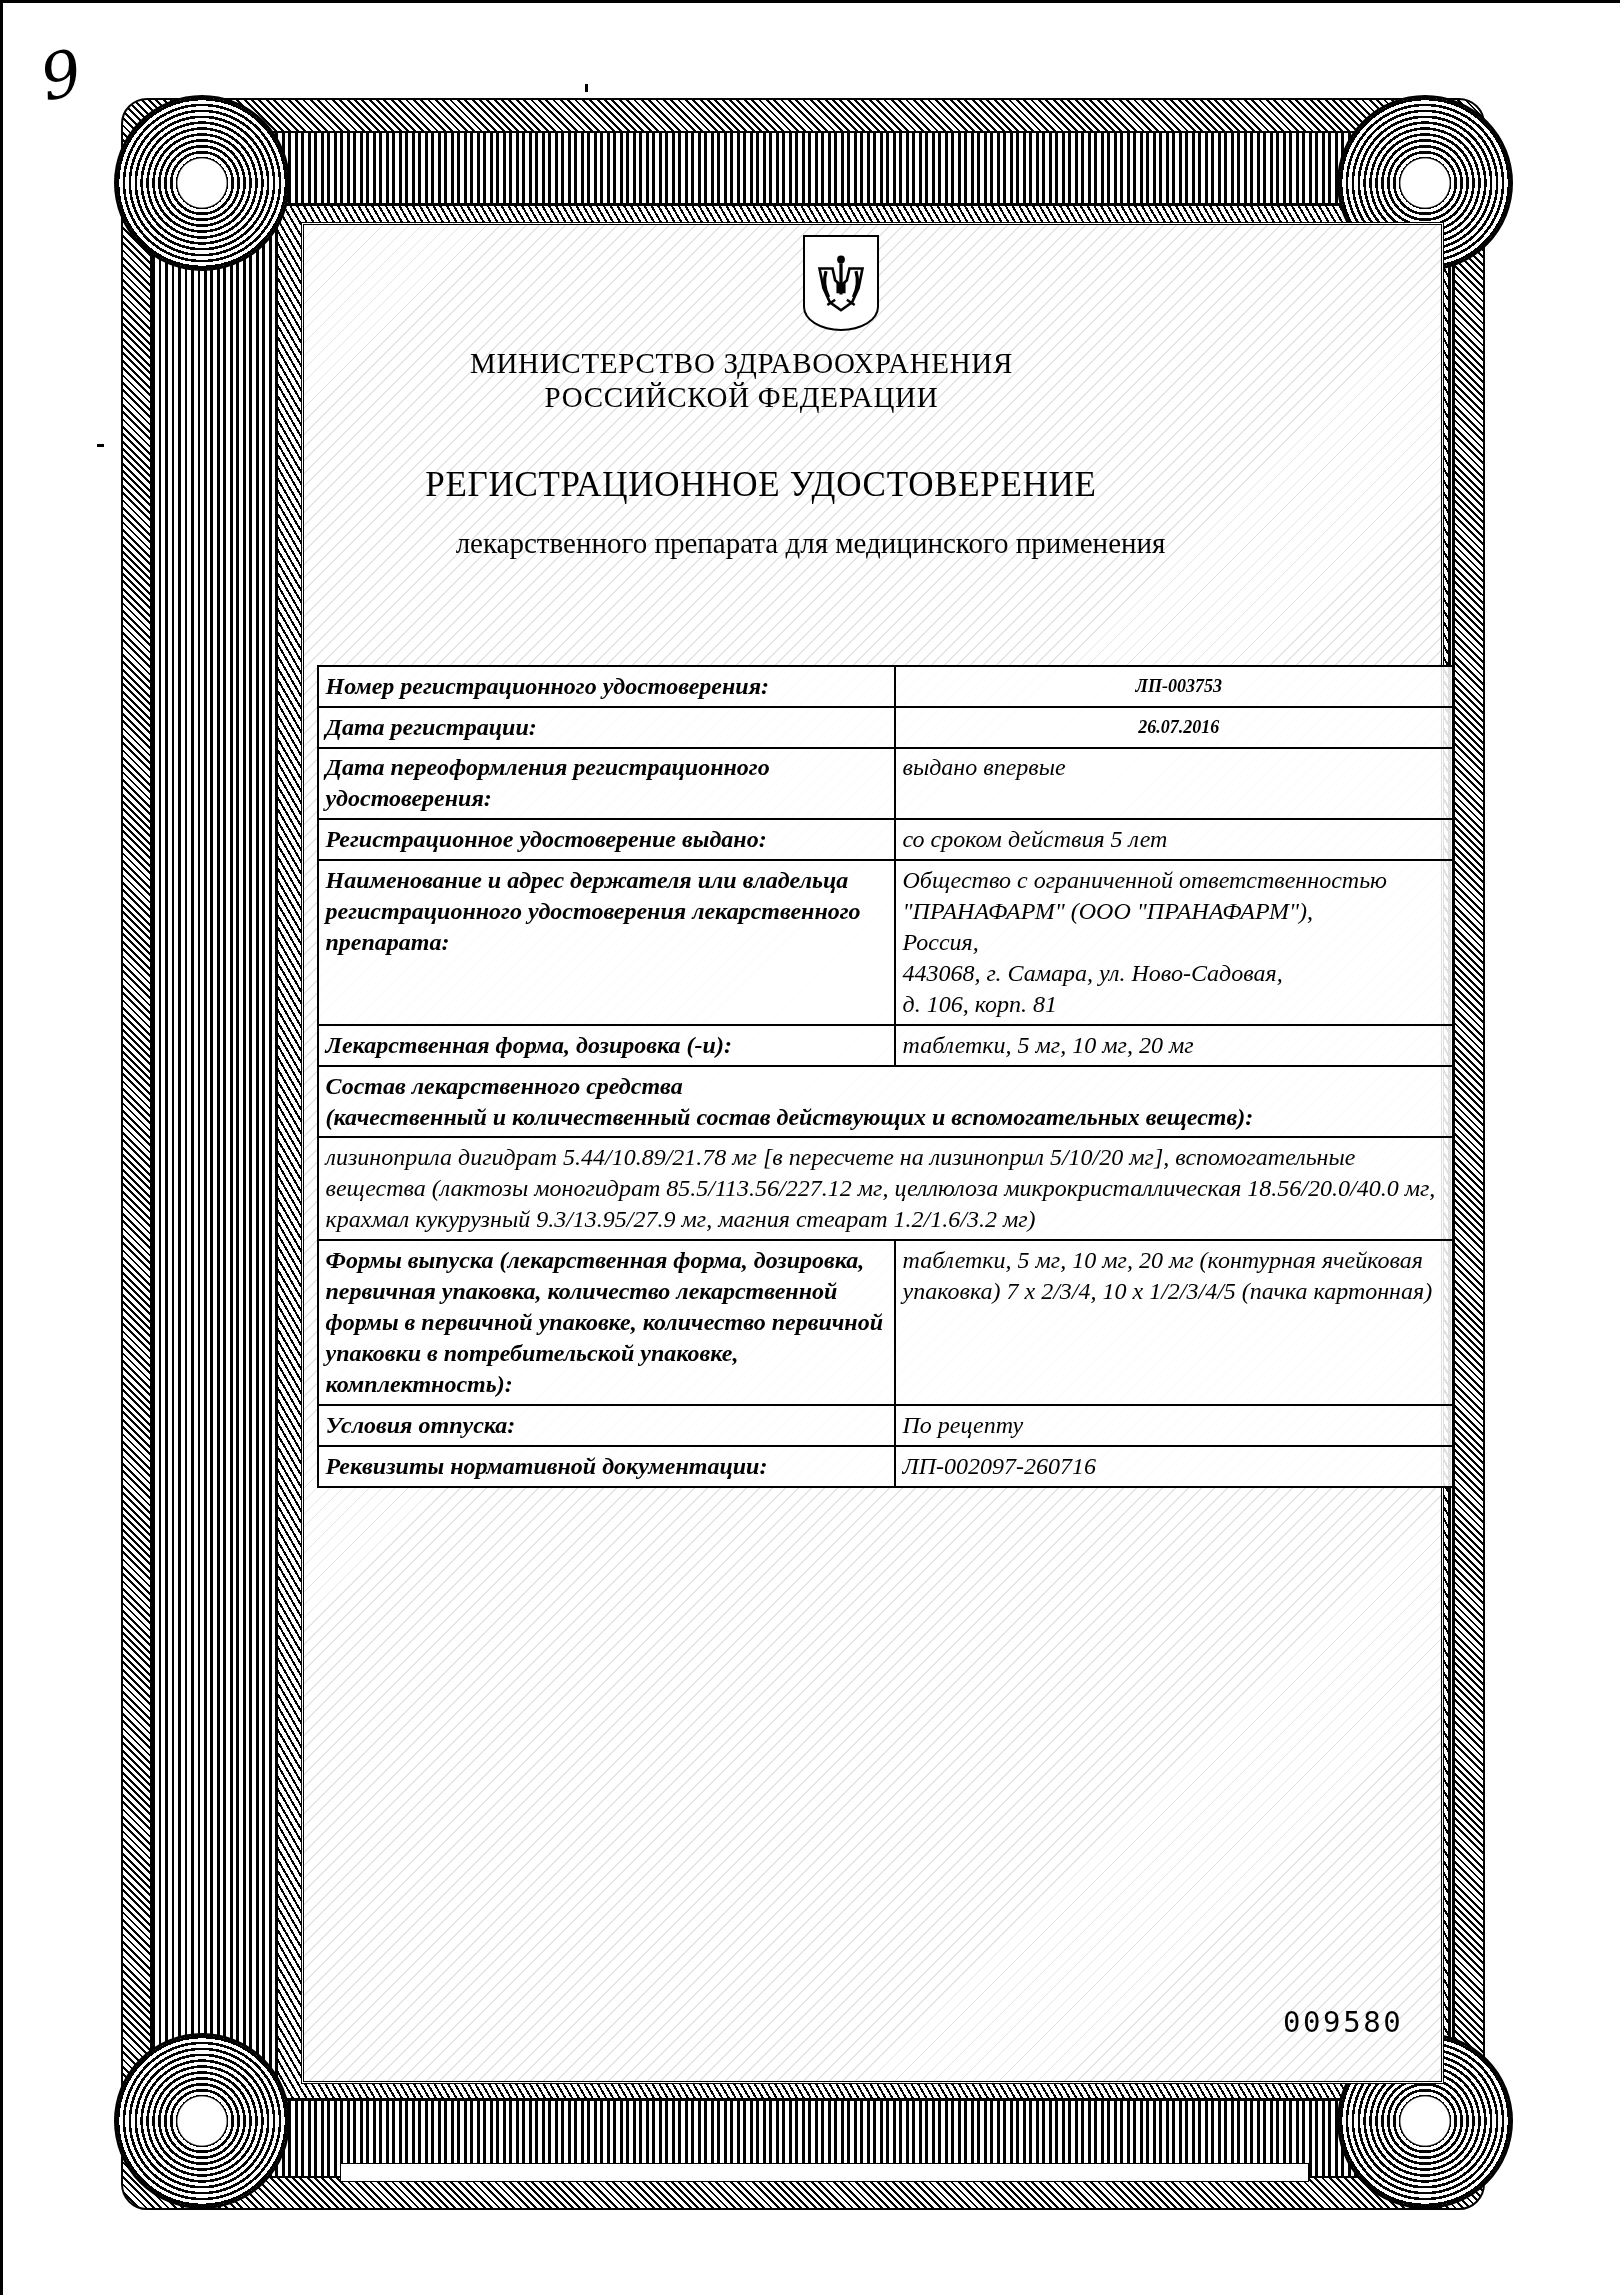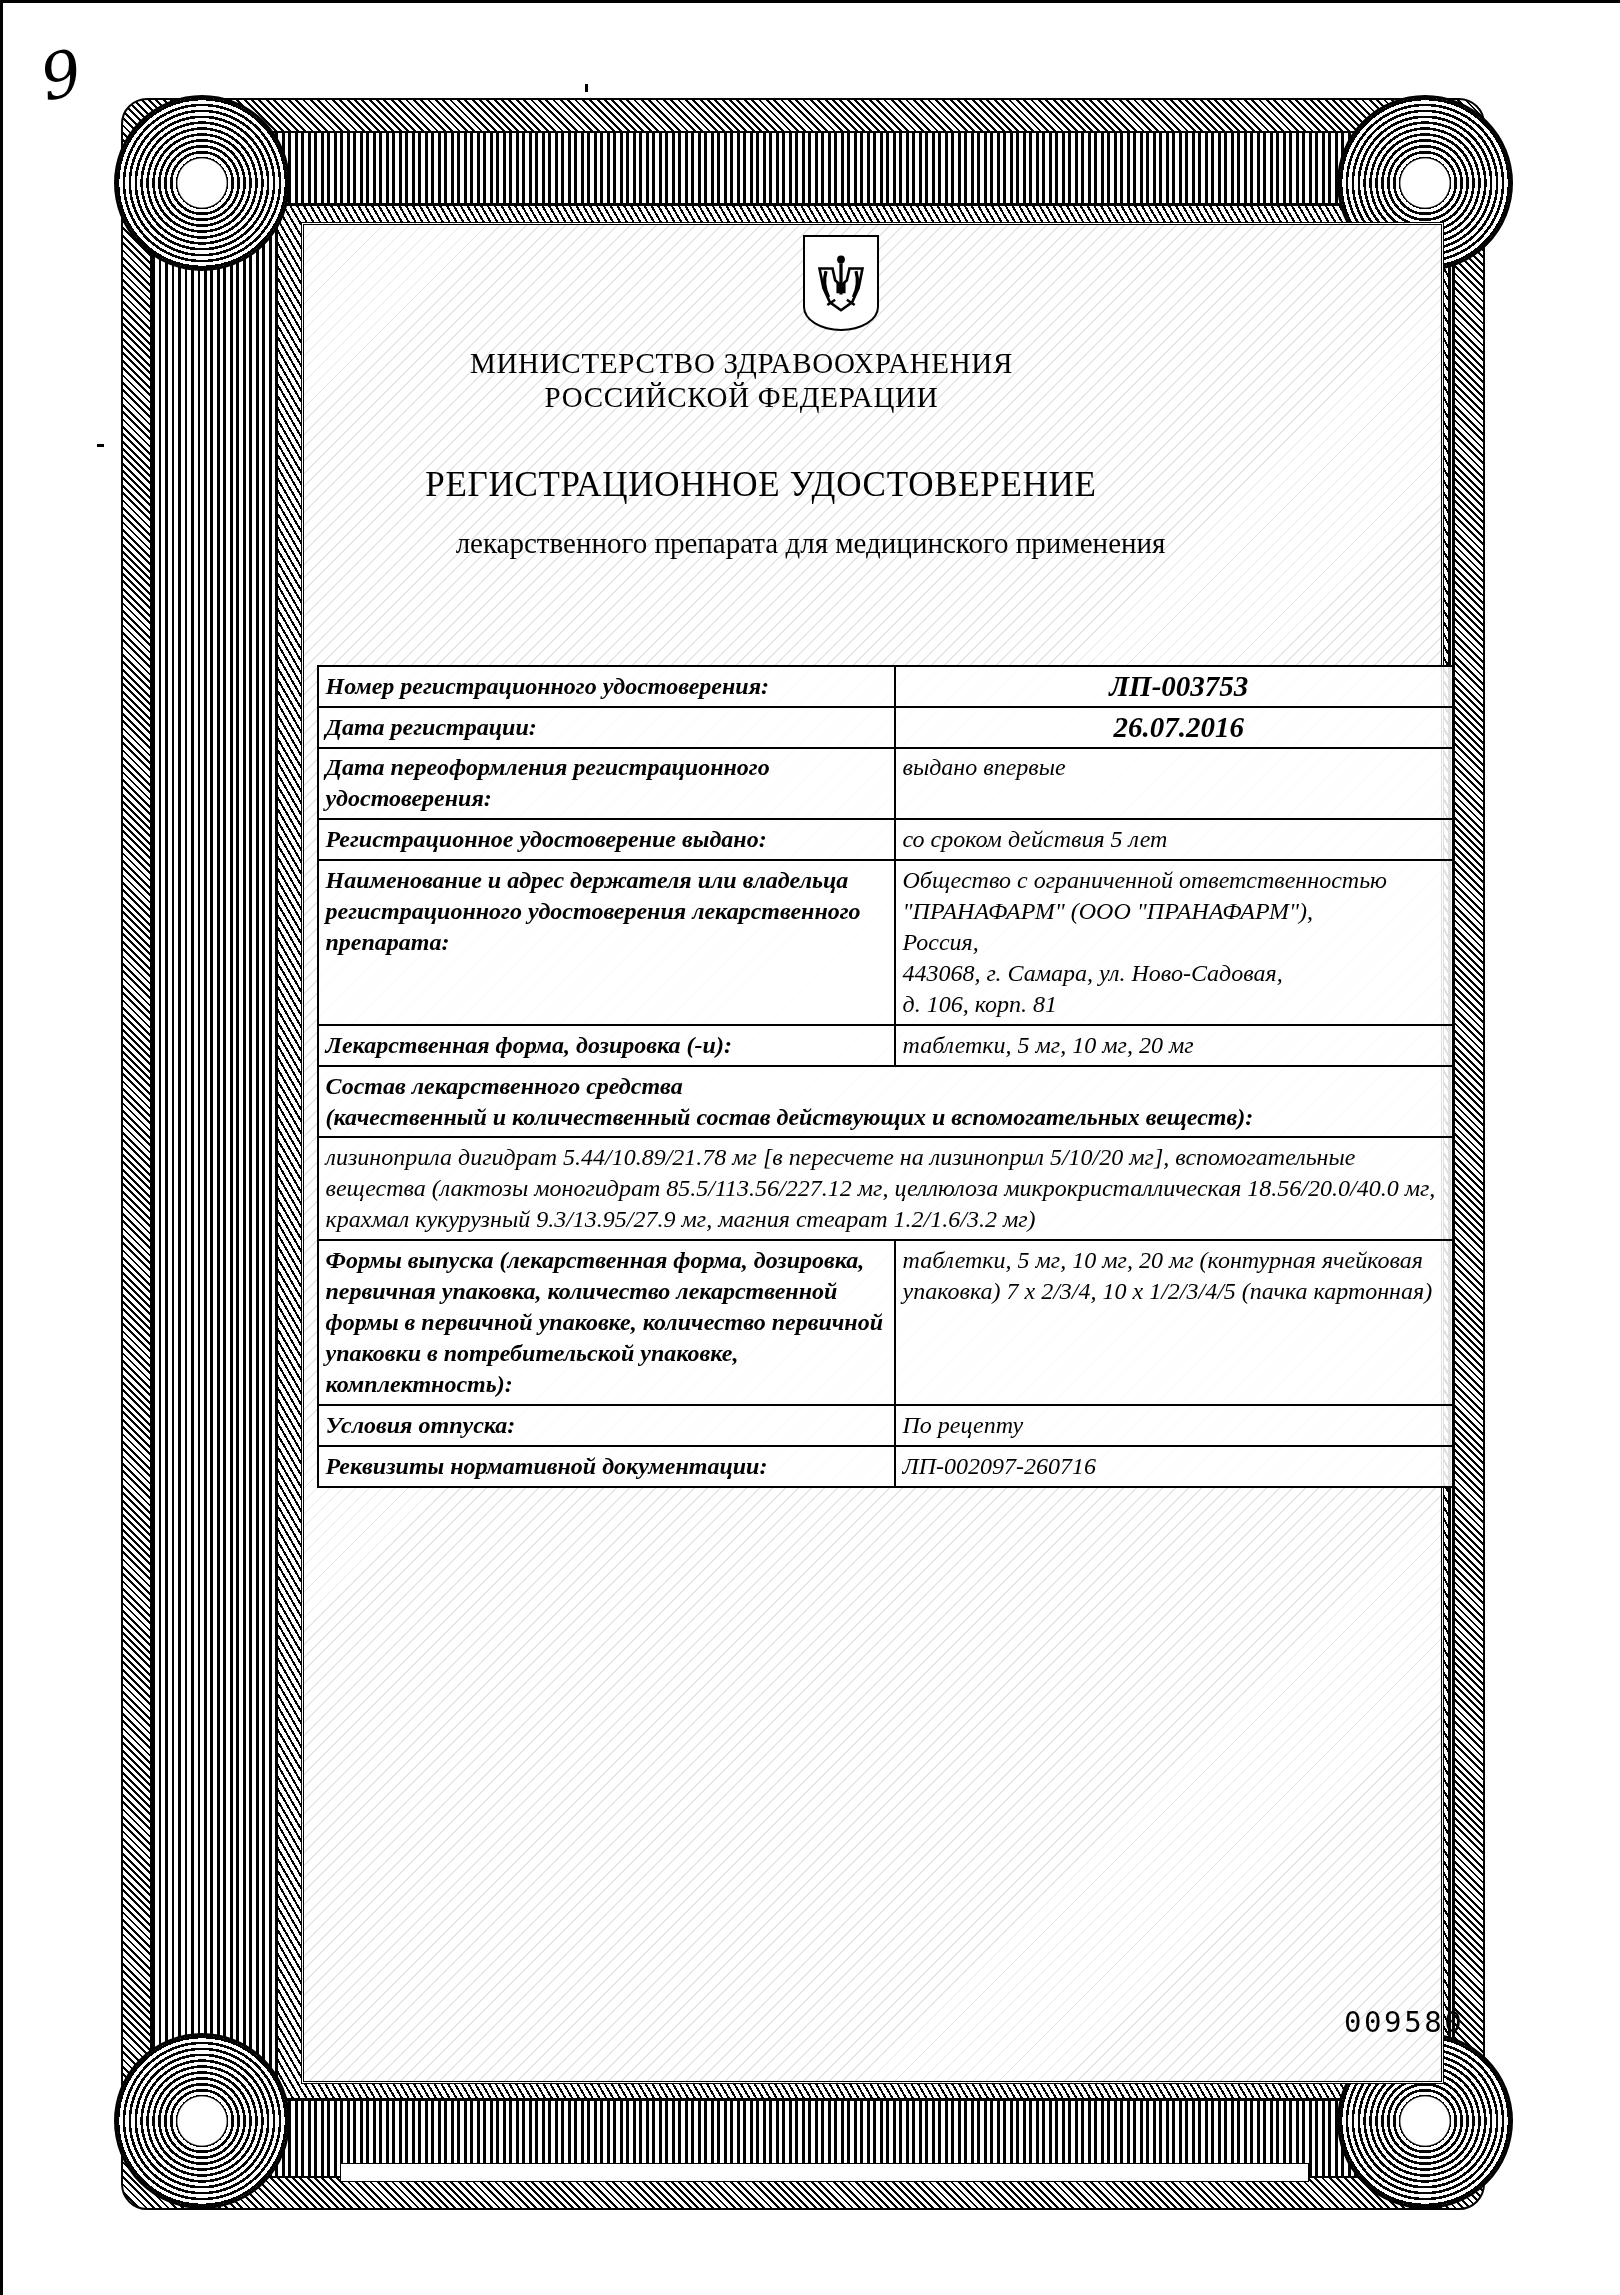--- a/index.html
+++ b/index.html
@@ -86,27 +86,27 @@
     }
     table.reg td {
       border: 2.6px solid #000;
       vertical-align: top;
       padding: 3.9px 6.5px;
       background: rgba(255,255,255,0.88);
       font-style: italic;
     }
     td.lbl { width: 562px; font-weight: bold; }
     td.val { font-weight: normal; }
-    td.val.bold-center { font-weight: bold; text-align: center; font-size: 29px; padding-left: 16px; }
+    td.val.bold-center { font-weight: bold; text-align: center; font-size: 18px; padding-left: 16px; }
     td.val.center { text-align: center; vertical-align: middle; }
     td.full { font-weight: normal; }
     td.full.bold { font-weight: bold; }
 
     .serial {
-      position: absolute; left: 1344px; top: 2005px;
+      position: absolute; left: 1283px; top: 2005px;
       font-family: "DejaVu Sans Mono", monospace;
       font-size: 29px; letter-spacing: 2.6px;
     }
     .footer-strip {
       position: absolute; left: 340px; top: 2163px; width: 967px; height: 17px;
       border: 1.3px solid #000; background: #fff;
       font-family: "DejaVu Sans", sans-serif; font-size: 9.2px; line-height: 17px;
       text-align: center; overflow: hidden; white-space: nowrap;
     }
   </style>

